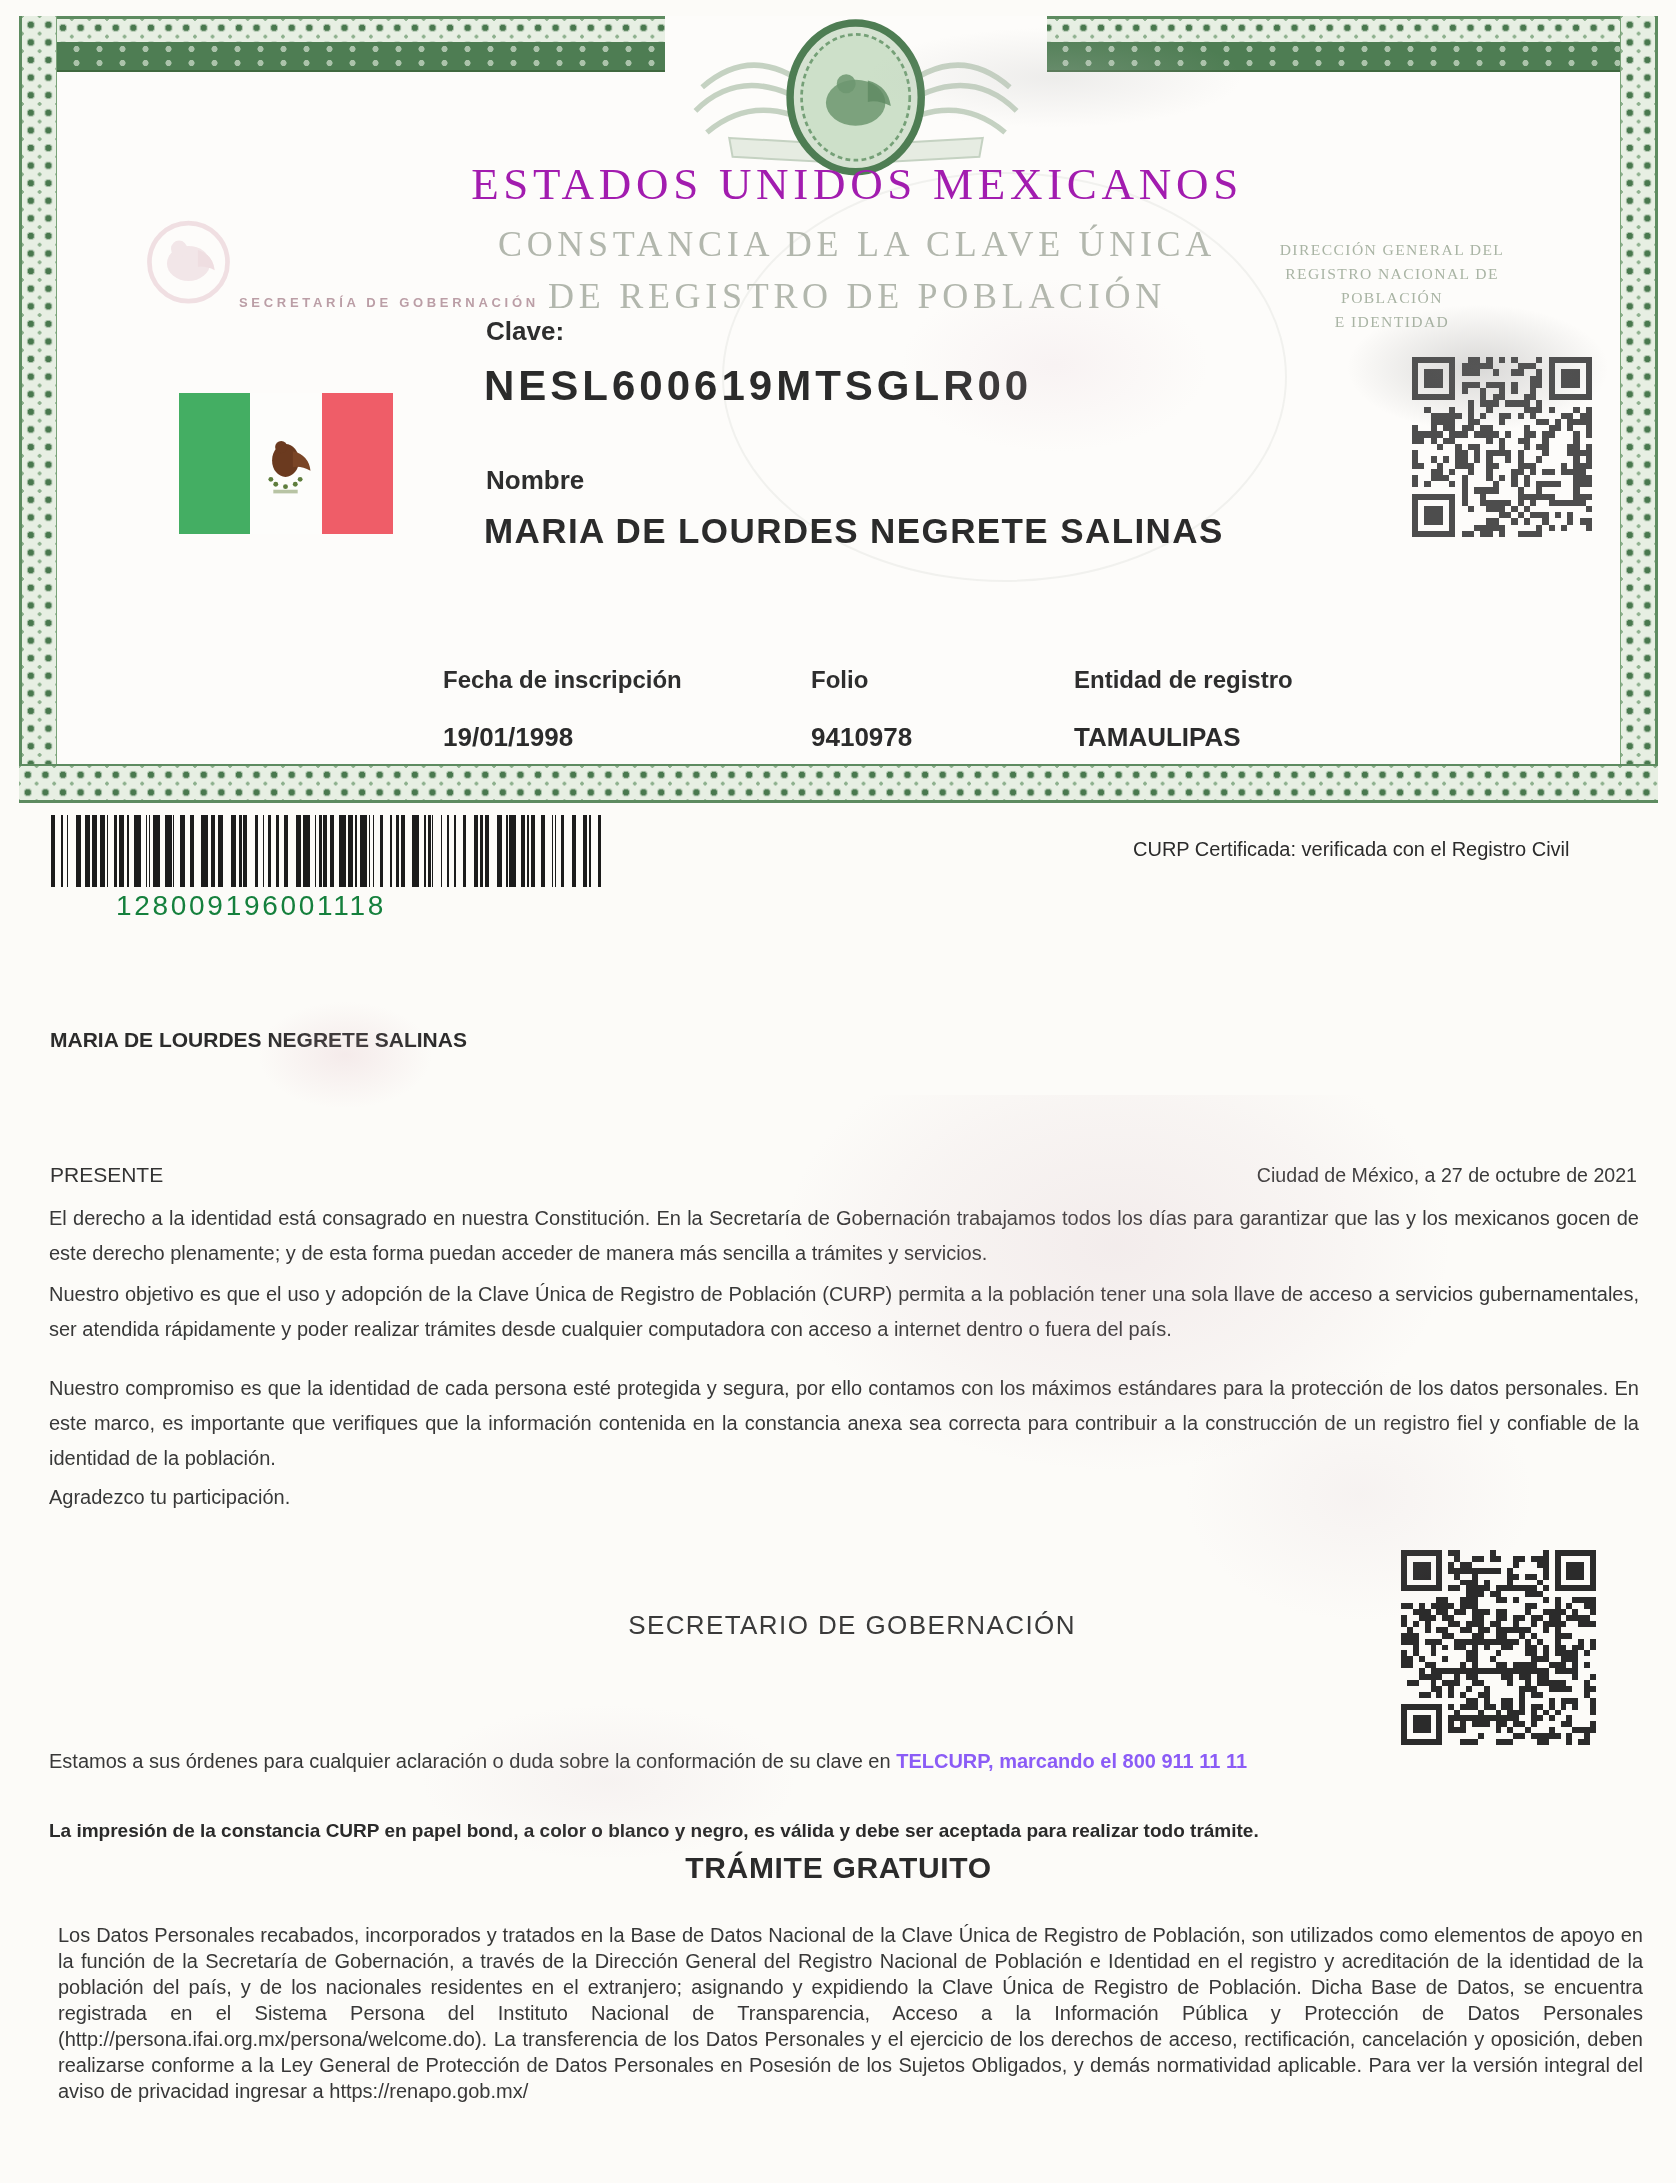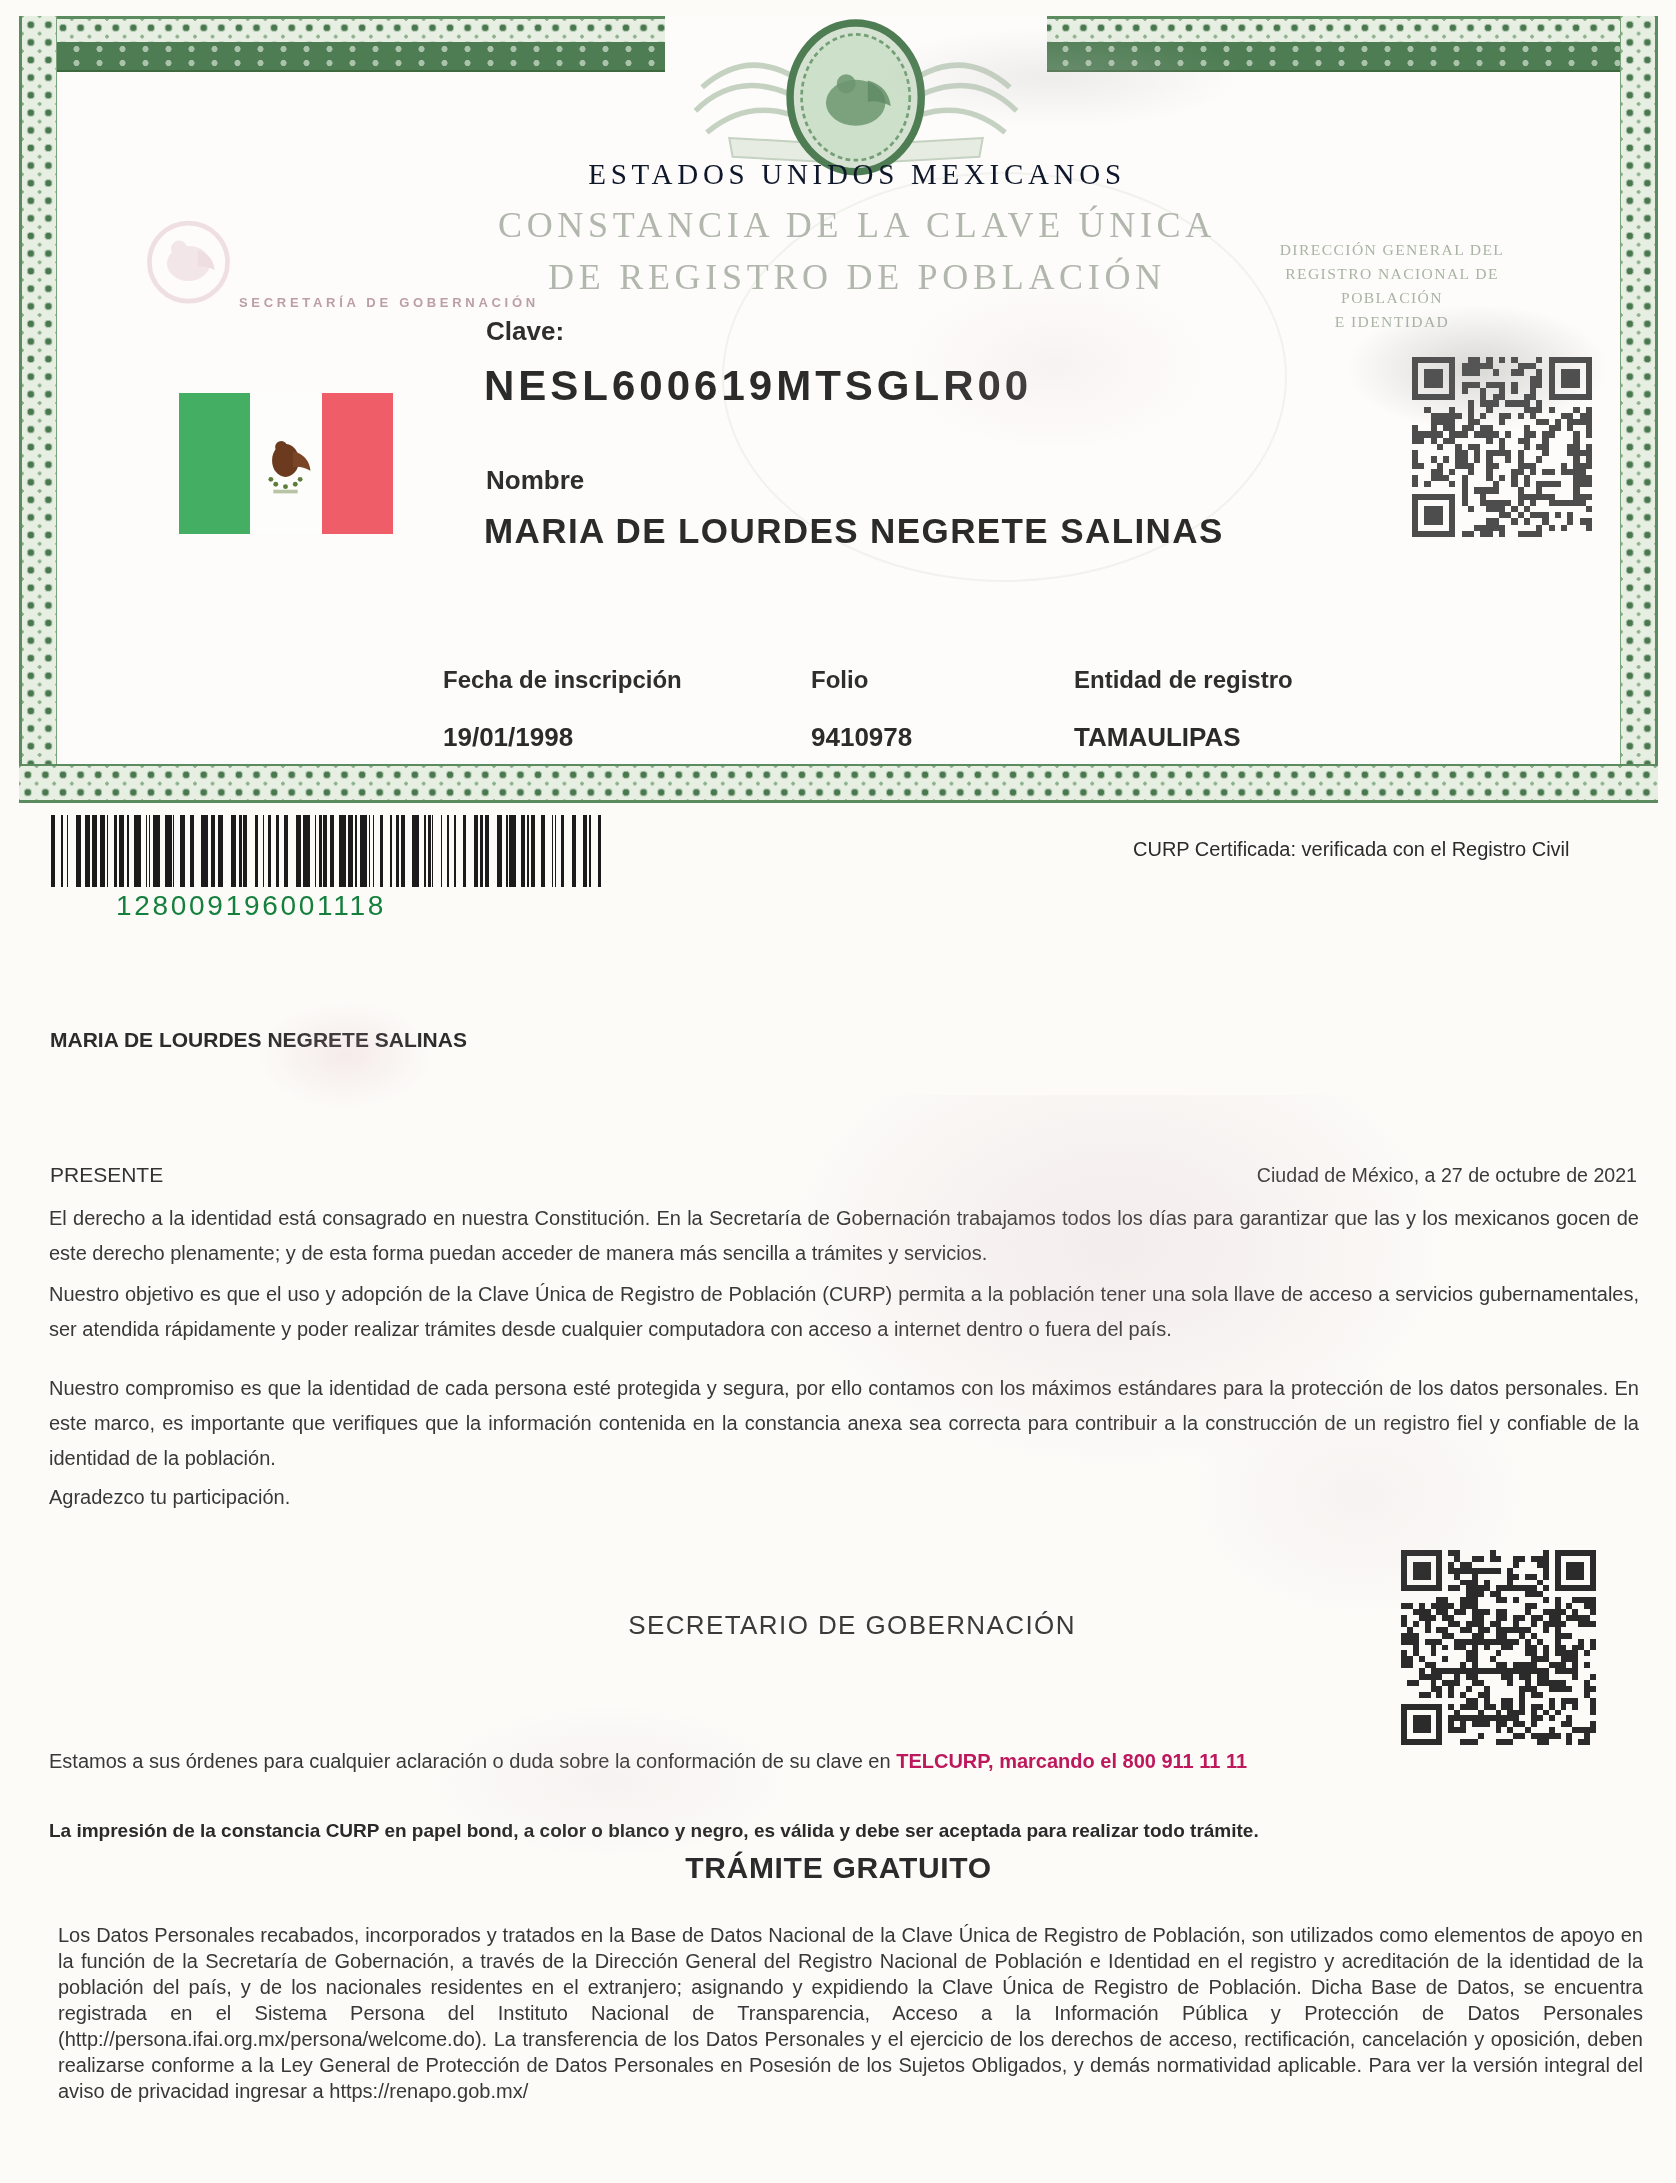--- a/index.html
+++ b/index.html
@@ -34,21 +34,21 @@
   
   .segob{position:absolute;left:115px;top:199px;width:446px;height:108px;}
   .segob-eagle{position:absolute;left:10px;top:0;width:91px;height:101px;opacity:.8;}
   .segob-word{position:absolute;left:101px;top:6.8px;font-family:"Liberation Serif","DejaVu Serif",serif;
       font-weight:bold;font-size:60px;color:#7d2945;letter-spacing:1.4px;}
   .segob-sub{position:absolute;left:105px;top:80px;font-size:13px;letter-spacing:3.7px;color:#bb9ea6;font-weight:bold;}
 
   
   .cert-titles{position:absolute;left:446px;top:142px;width:784px;text-align:center;
       font-family:"Liberation Serif","DejaVu Serif",serif;}
-  .t1{font-size:29px;color:#0f172a;letter-spacing:4.7px;}
+  .t1{font-size:45px;color:#a21caf;letter-spacing:4.7px;}
   .t2{font-size:36px;color:#b2b7ad;letter-spacing:4.7px;margin-top:13px;}
   .t3{font-size:36px;color:#b2b7ad;letter-spacing:4.7px;margin-top:10px;}
 
   .issuing{position:absolute;left:1231px;top:222px;width:284px;text-align:center;
       font-family:"Liberation Serif","DejaVu Serif",serif;font-size:15.6px;color:#a9b4a4;
       letter-spacing:1.4px;line-height:24px;}
 
   
   .flag{position:absolute;left:160px;top:377px;width:214px;height:141px;display:flex;}
   .flag .f-green{flex:1;background:#44ae63;}
@@ -81,21 +81,21 @@
   .presente{position:absolute;left:50px;top:1163px;font-size:21px;color:#333;}
   .dateline{position:absolute;right:39px;top:1164px;font-size:19.6px;color:#3a3a3a;}
   .para{position:absolute;left:49px;width:1590px;font-size:20px;line-height:35px;color:#383838;
       text-align:justify;}
   .p1{top:1201px;} .p2{top:1277px;} .p3{top:1371px;}
   .closing{position:absolute;left:49px;top:1486px;font-size:20px;color:#383838;}
   .sign-block{position:absolute;left:365px;top:1561px;width:974px;text-align:center;}
   .sign-name{font-size:31px;font-weight:bold;color:#2d2d2d;letter-spacing:0.7px;}
   .sign-title{margin-top:49px;font-size:26px;color:#3a3a3a;letter-spacing:1.4px;}
   .contact{position:absolute;left:49px;top:1750px;font-size:20px;color:#383838;}
-  .contact b{color:#be185d;}
+  .contact b{color:#8b5cf6;}
   .print-notice{position:absolute;left:49px;top:1820px;font-size:19px;font-weight:bold;color:#2a2a2a;}
   .free-notice{position:absolute;left:365px;top:1851px;width:947px;text-align:center;
       font-size:30px;font-weight:bold;color:#2b2b2b;letter-spacing:0.7px;}
   .privacy{position:absolute;left:58px;top:1922px;width:1585px;font-size:20px;line-height:26px;
       color:#373737;text-align:justify;}
 
   
   .stain{position:absolute;pointer-events:none;}
   .st1{left:778px;top:1095px;width:676px;height:379px;
        background:radial-gradient(ellipse at 50% 40%,rgba(196,160,172,.16) 0%,rgba(196,160,172,.07) 45%,transparent 70%);}

